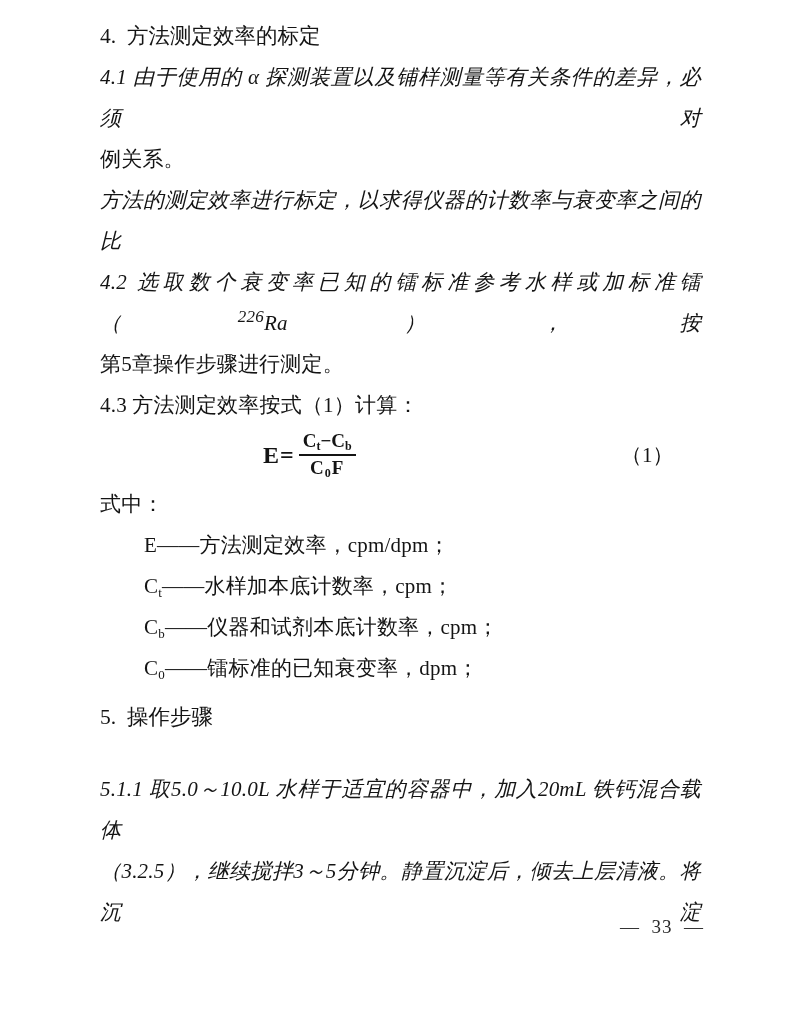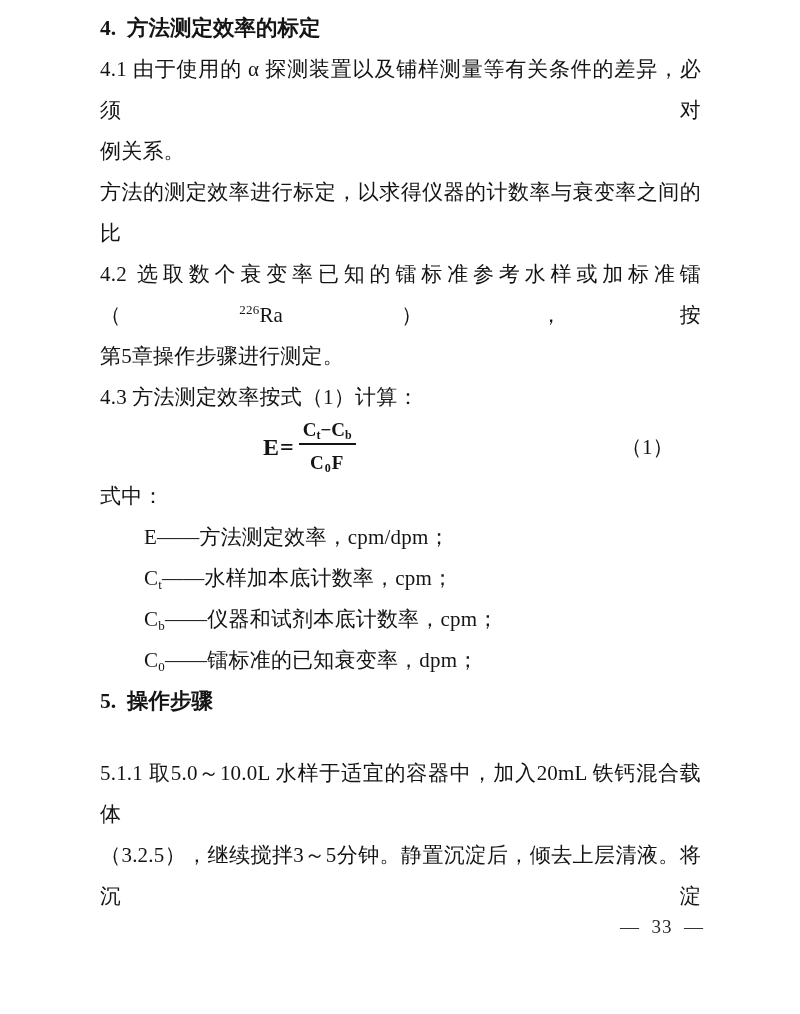--- a/index.html
+++ b/index.html
@@ -25,37 +25,39 @@
   .tline {
     font-size: 21px;
     line-height: 41px;
     white-space: pre-wrap;
     letter-spacing: 0.2px;
   }
   .just {
     white-space: normal;
     text-align: justify;
     text-align-last: justify;
+    font-style: italic;
   }
   .heading {
-    font-weight: bold;
+    font-weight: normal;
     font-size: 21.5px;
     line-height: 41px;
     white-space: pre-wrap;
+    margin-top: 8px;
   }
   .defline {
     padding-left: 44px;
   }
   sub {
     font-size: 13px;
     line-height: 0;
     vertical-align: -4px;
   }
   sup {
-    font-size: 13px;
+    font-size: 17px;
     line-height: 0;
     vertical-align: 8px;
   }
   
   .formula-row {
     position: relative;
     height: 58px;
     display: flex;
     align-items: center;
   }
@@ -72,21 +74,21 @@
     margin-left: 4px;
     font-size: 19px;
     font-weight: 700;
     line-height: 1.1;
   }
   .frac .num {
     border-bottom: 2px solid #141414;
     padding: 0 4px 2px 4px;
   }
   .frac .den {
-    padding-top: 8px;
+    padding-top: 2px;
     letter-spacing: 1px;
   }
   .frac sub {
     font-size: 12px;
     vertical-align: -3px;
   }
   .f-eqno {
     position: absolute;
     left: 521px;
     top: 50%;

